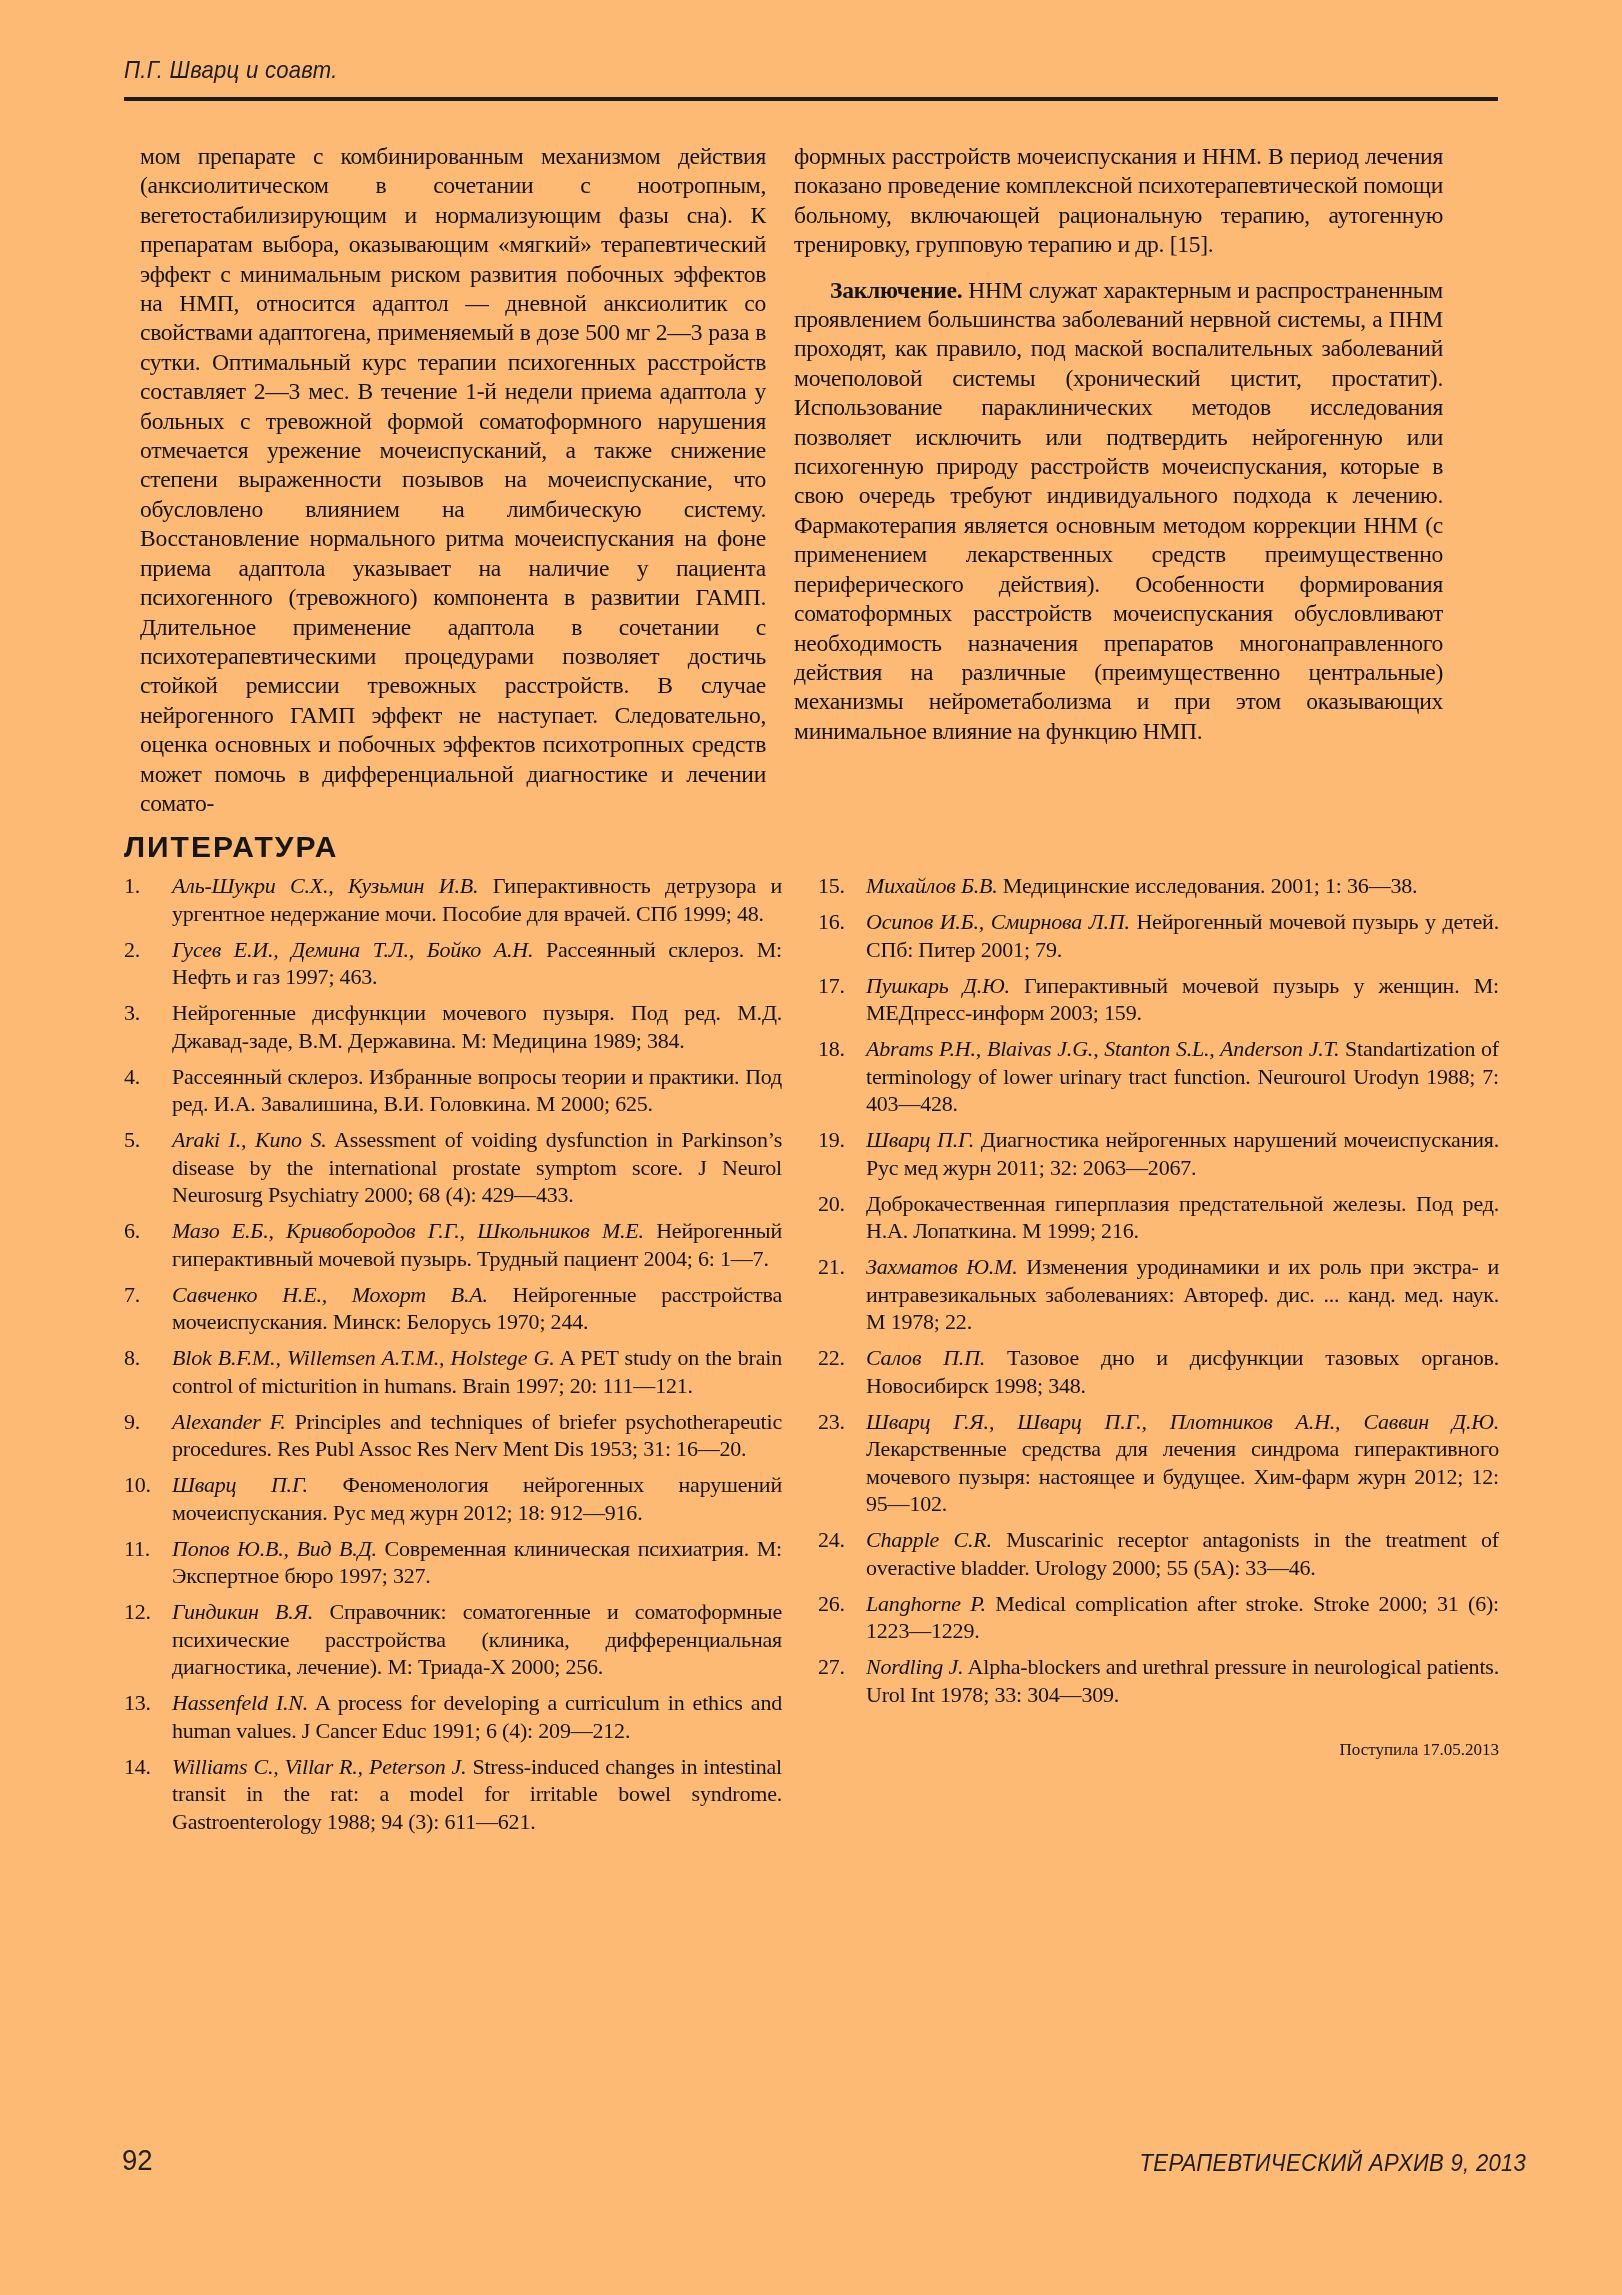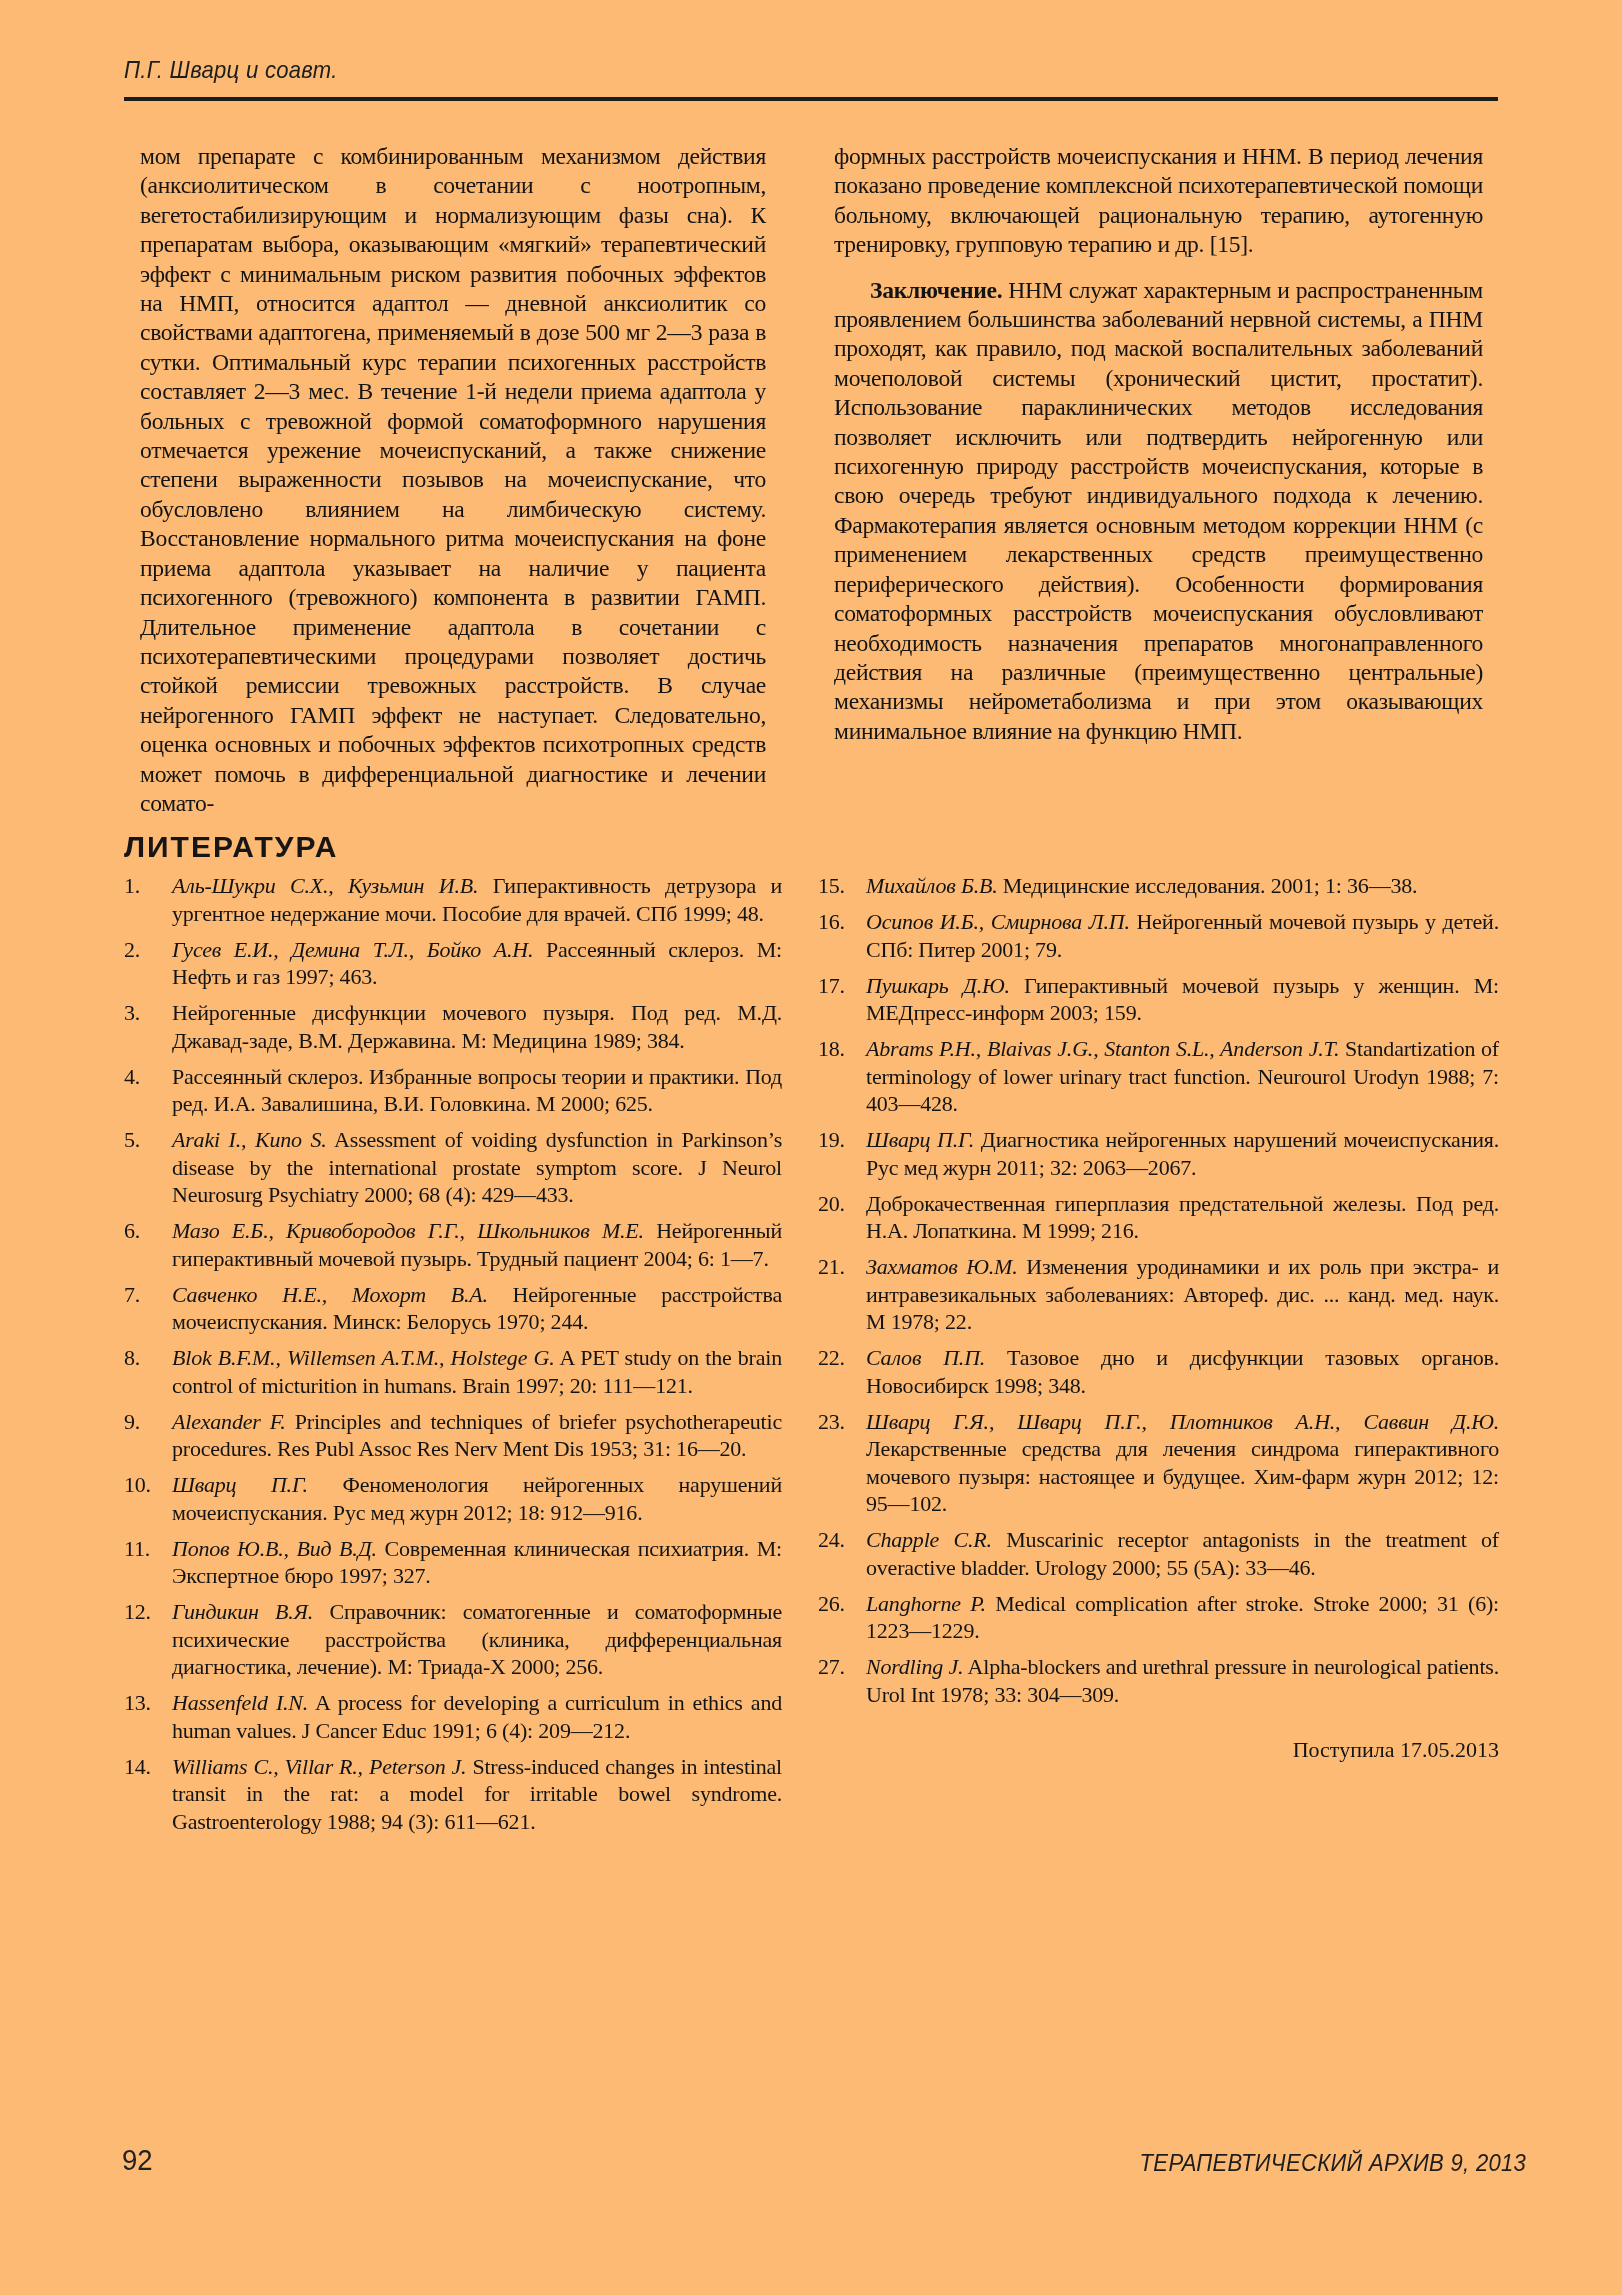--- a/index.html
+++ b/index.html
@@ -5,34 +5,34 @@
   html,body{margin:0;padding:0;background:#ffffff;}
   .page{position:relative;width:1623px;height:2295px;background:#fdba74;
         font-family:"Liberation Serif", serif;color:#141414;overflow:hidden;padding-left:27px;}
   .running-title{position:absolute;left:124px;top:56px;width:785px;
         font-family:"Liberation Sans", sans-serif;font-style:italic;
         font-size:24px;letter-spacing:0.3px;color:#1d1d1d;
         transform:scaleX(.92);transform-origin:left top;}
   .header-rule{position:absolute;left:124px;top:97px;width:1374px;height:3.9px;background:#1c1c1c;}
   .col{position:absolute;top:126px;text-align:justify;font-size:23.6px;line-height:29.4px;letter-spacing:-0.3px;}
   .col-left{left:124px;width:658px;}
-  .col-right{left:818px;width:681px;}
+  .col-right{left:778px;width:681px;}
   .col p{margin:16px;}
   .para-indent{text-indent:36px;}
   .lit-heading{position:absolute;left:124px;top:806px;
         font-family:"Liberation Sans", sans-serif;font-weight:bold;
         font-size:30px;letter-spacing:2px;color:#161616;margin-top:24px;}
   .refs{position:absolute;top:872px;font-size:22px;line-height:27.5px;letter-spacing:-0.2px;}
   .refs-left{left:124px;width:658px;}
   .refs-right{left:818px;width:681px;}
   .ref{display:grid;grid-template-columns:48px 1fr;margin-bottom:8.5px;}
   .ref-num{text-align:left;}
   .ref-body{text-align:justify;}
   .ref-body i{font-style:italic;}
-  .received{margin-top:27.5px;text-align:right;font-size:22px;letter-spacing:0;}
+  .received{margin-top:27.5px;text-align:right;font-size:17px;letter-spacing:0;}
   .footer-page{position:absolute;left:122px;top:2144px;
         font-family:"Liberation Sans", sans-serif;font-size:29px;color:#222;
         transform:scaleX(.95);transform-origin:left top;}
   .footer-journal{position:absolute;right:124px;top:2149px;
         font-family:"Liberation Sans", sans-serif;font-style:italic;
         font-size:24px;letter-spacing:0.3px;color:#1d1d1d;
         transform:scaleX(.92);transform-origin:right top;}
 </style>
 </head>
 <body>

